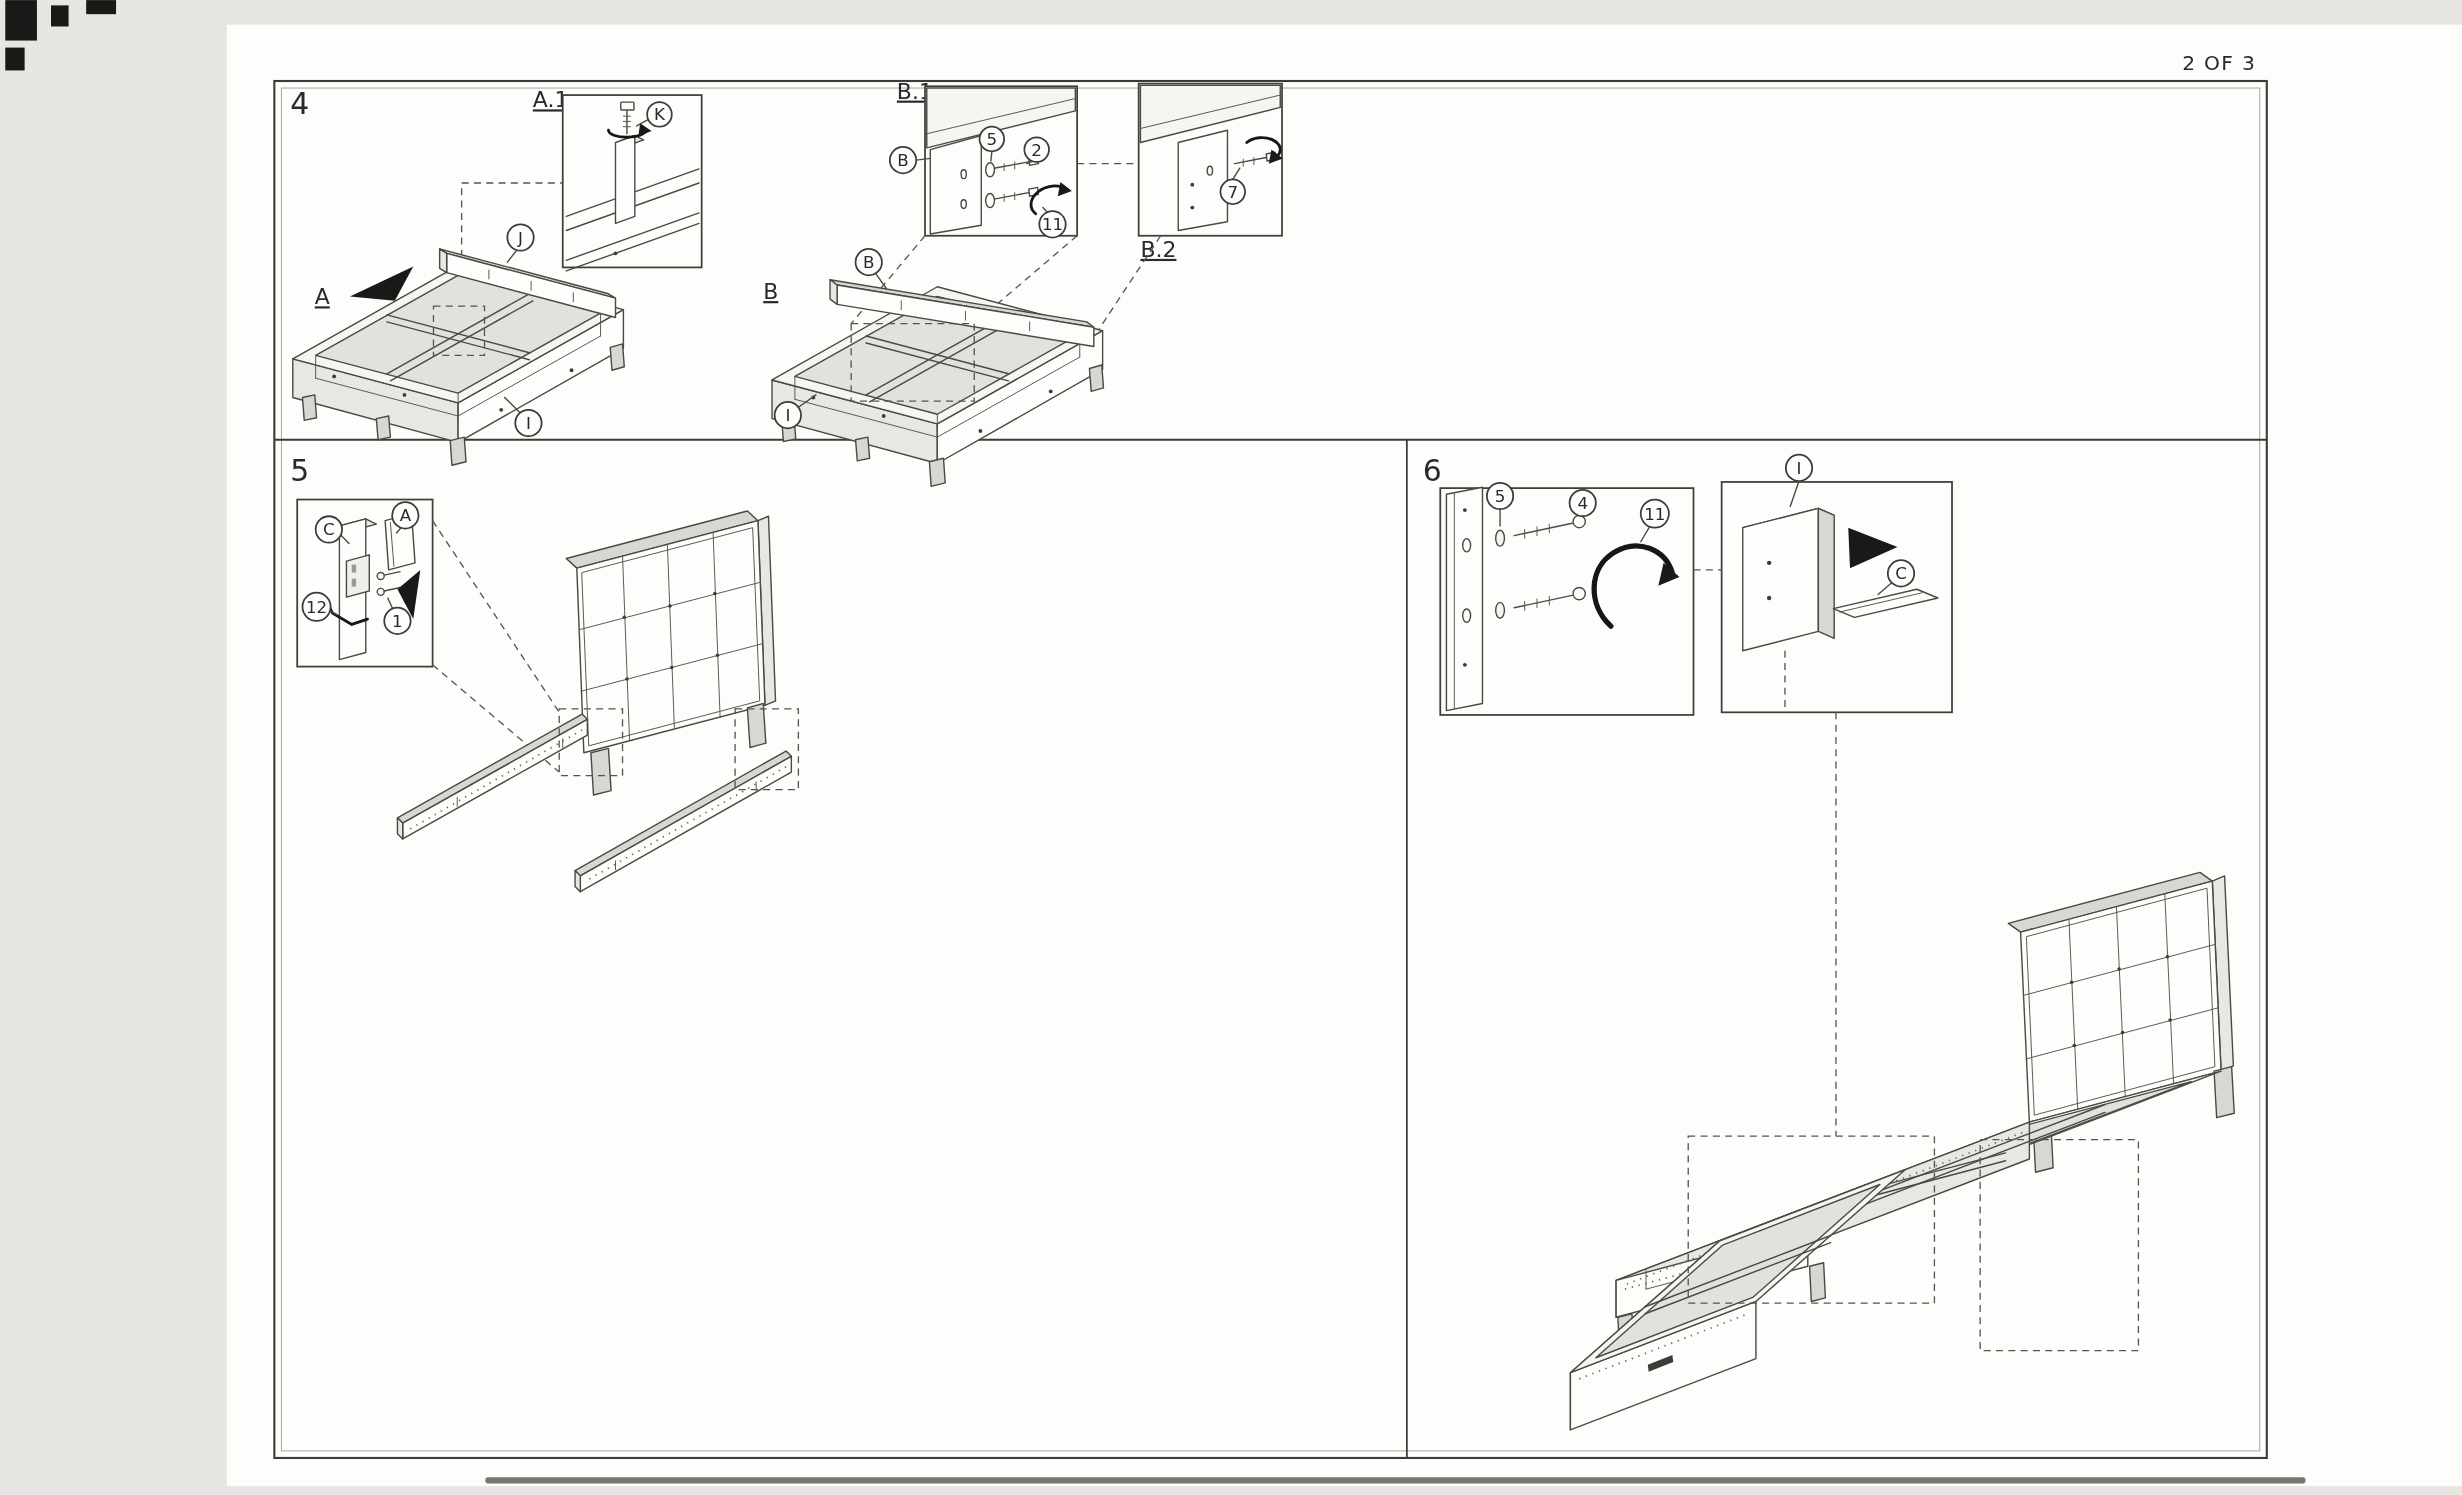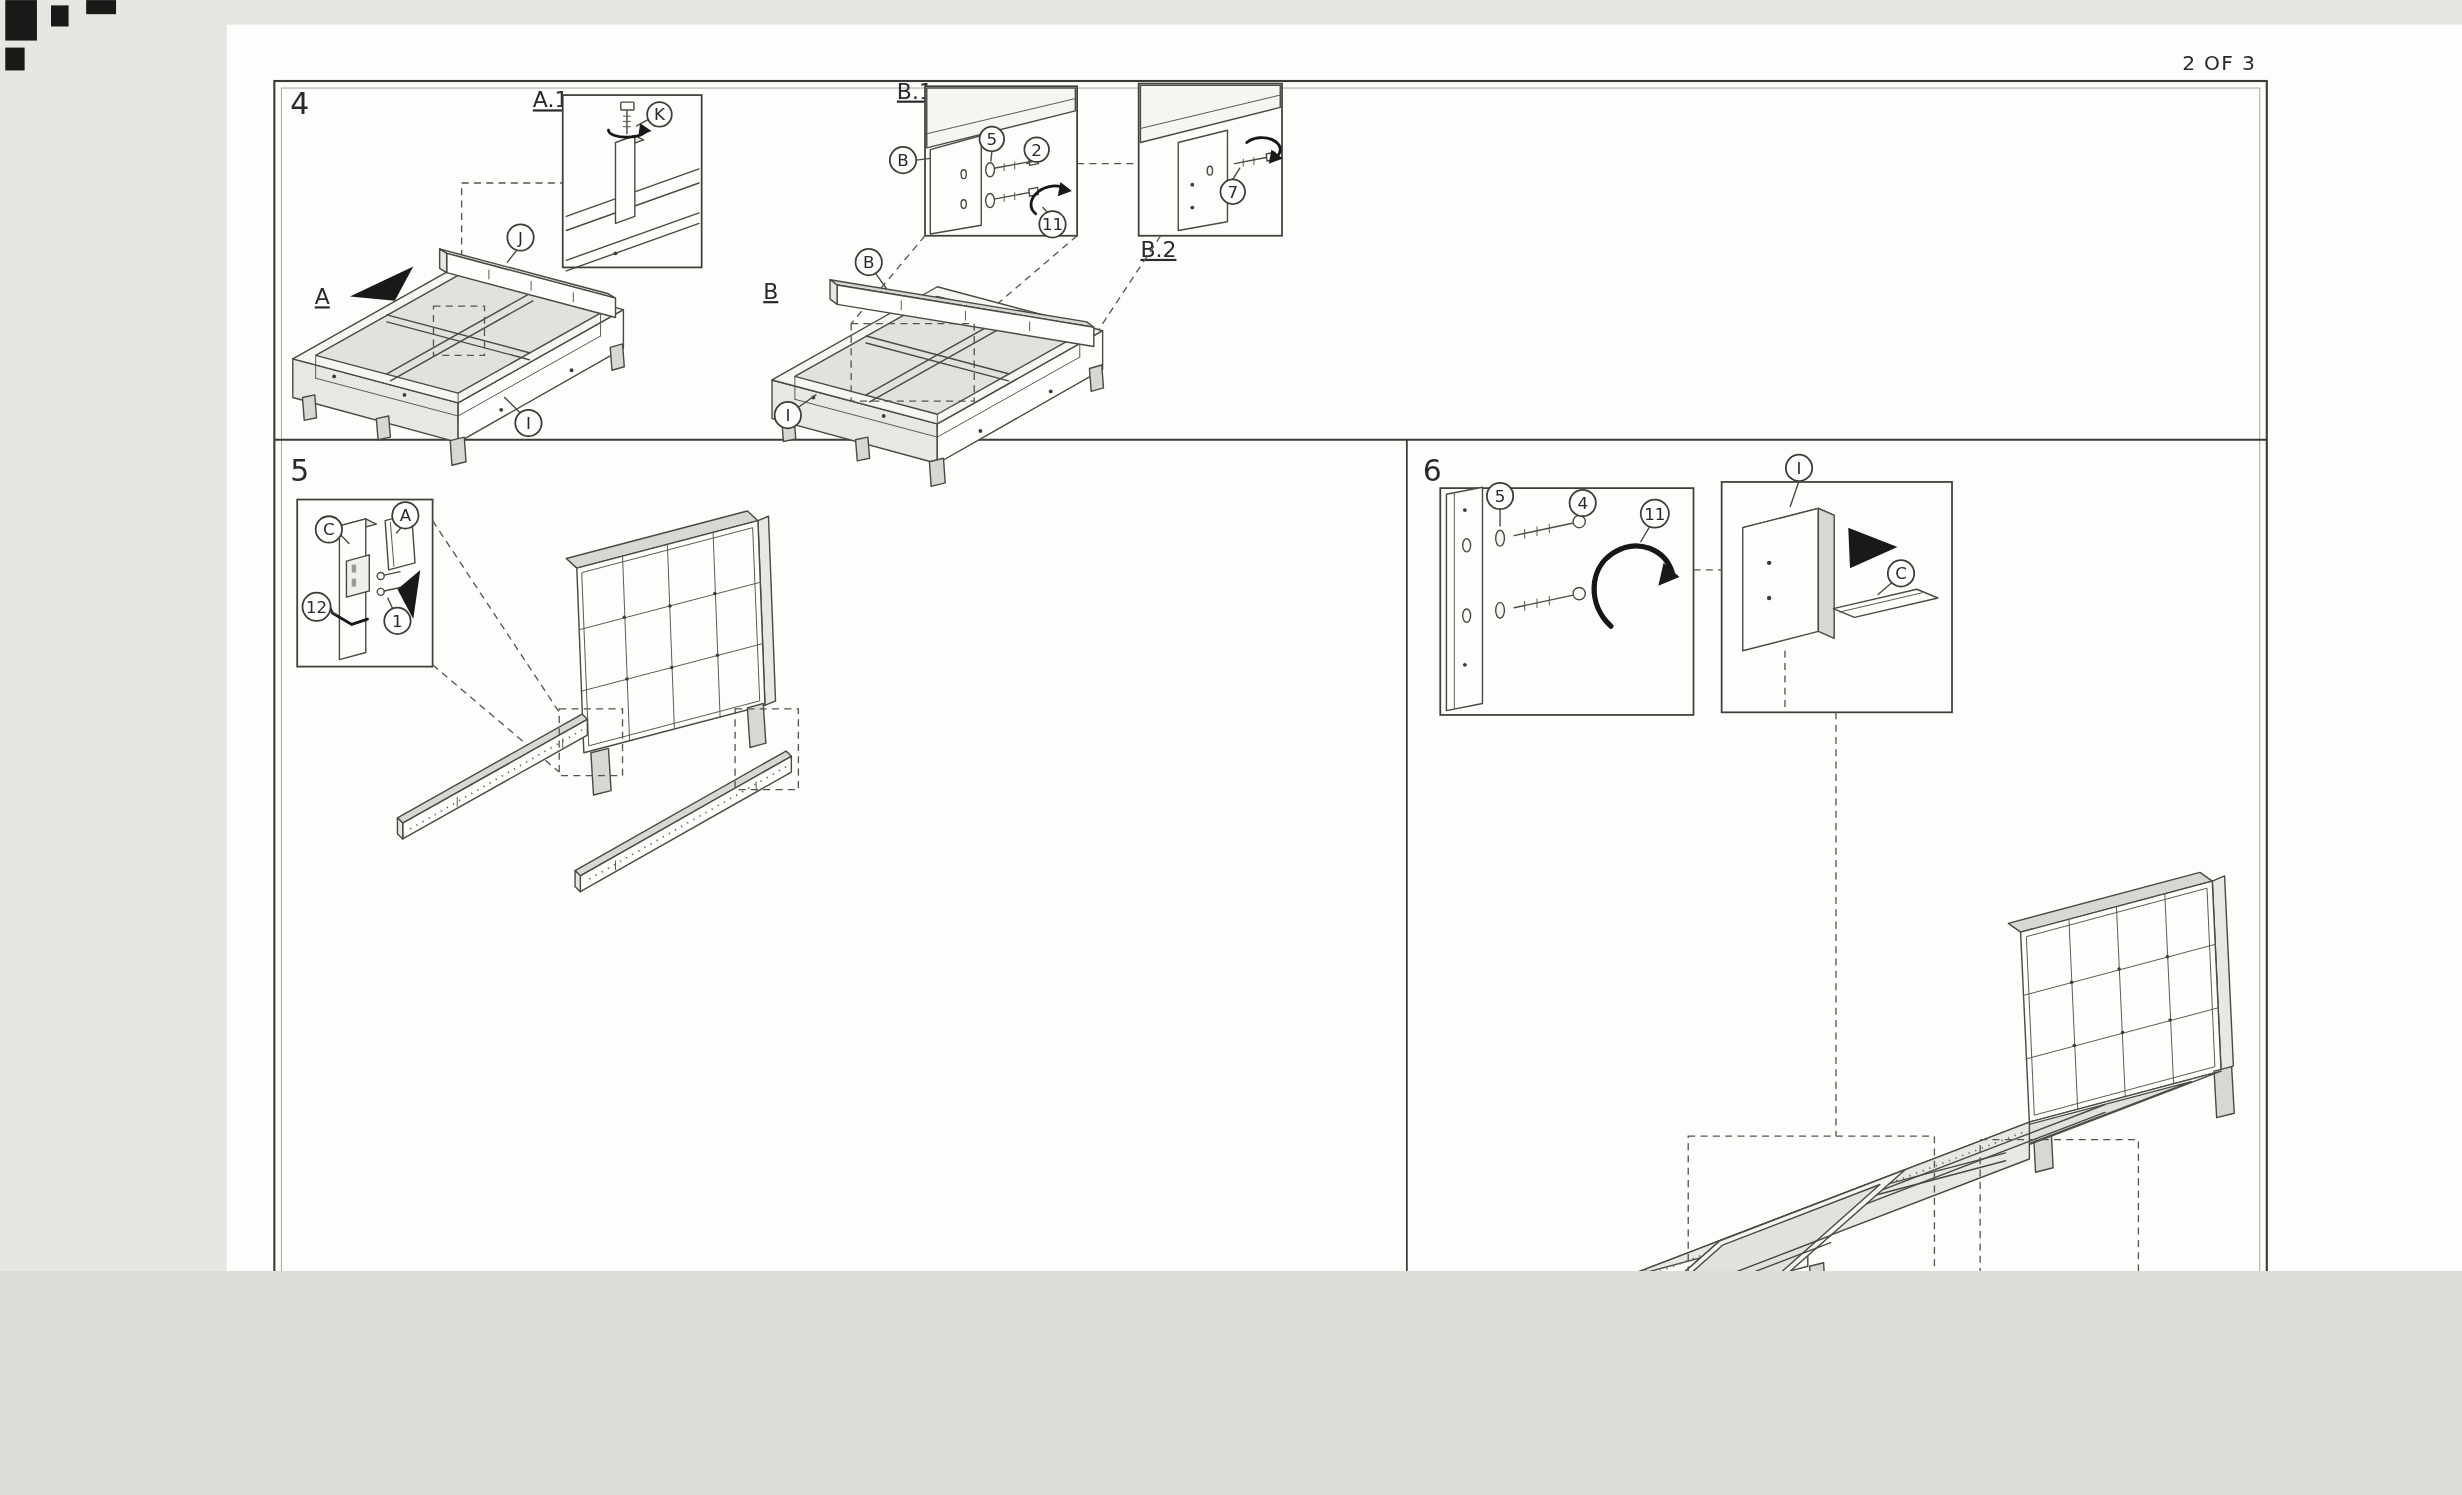--- a/index.html
+++ b/index.html
@@ -1,16 +1,16 @@
 <!DOCTYPE html>
 <html style="font-size:14px"><head>
 <meta charset="utf-8">
 <style>
   html,body{margin:0;padding:0;background:#dedcd8;}
-  .stage{position:relative;width:2462px;height:1271px;background:#e8e6e2;overflow:hidden;}
+  .stage{position:relative;width:2462px;height:1495px;background:#e8e6e2;overflow:hidden;}
   svg{display:block;width:2462px;height:1495px;}
   text{font-family:"DejaVu Sans","Liberation Sans",sans-serif;fill:#2a2a2e;}
   .ln{fill:none;stroke:#4a4a45;stroke-width:1.6;stroke-linecap:round;stroke-linejoin:round;}
   .lt{fill:none;stroke:#55554f;stroke-width:1.1;stroke-linecap:round;}
   .fw{fill:#fdfdfb;stroke:#4a4a45;stroke-width:1.6;stroke-linejoin:round;}
   .f8{fill:#f6f5f1;stroke:#4a4a45;stroke-width:1.6;stroke-linejoin:round;}
   .fl{fill:#e9e7e2;stroke:#4a4a45;stroke-width:1.6;stroke-linejoin:round;}
   .fm{fill:#d9d7d1;stroke:#4a4a45;stroke-width:1.6;stroke-linejoin:round;}
   .op{fill:#e3e1dc;stroke:#4a4a45;stroke-width:1.6;stroke-linejoin:round;}
   .blk{fill:#191917;stroke:none;}

